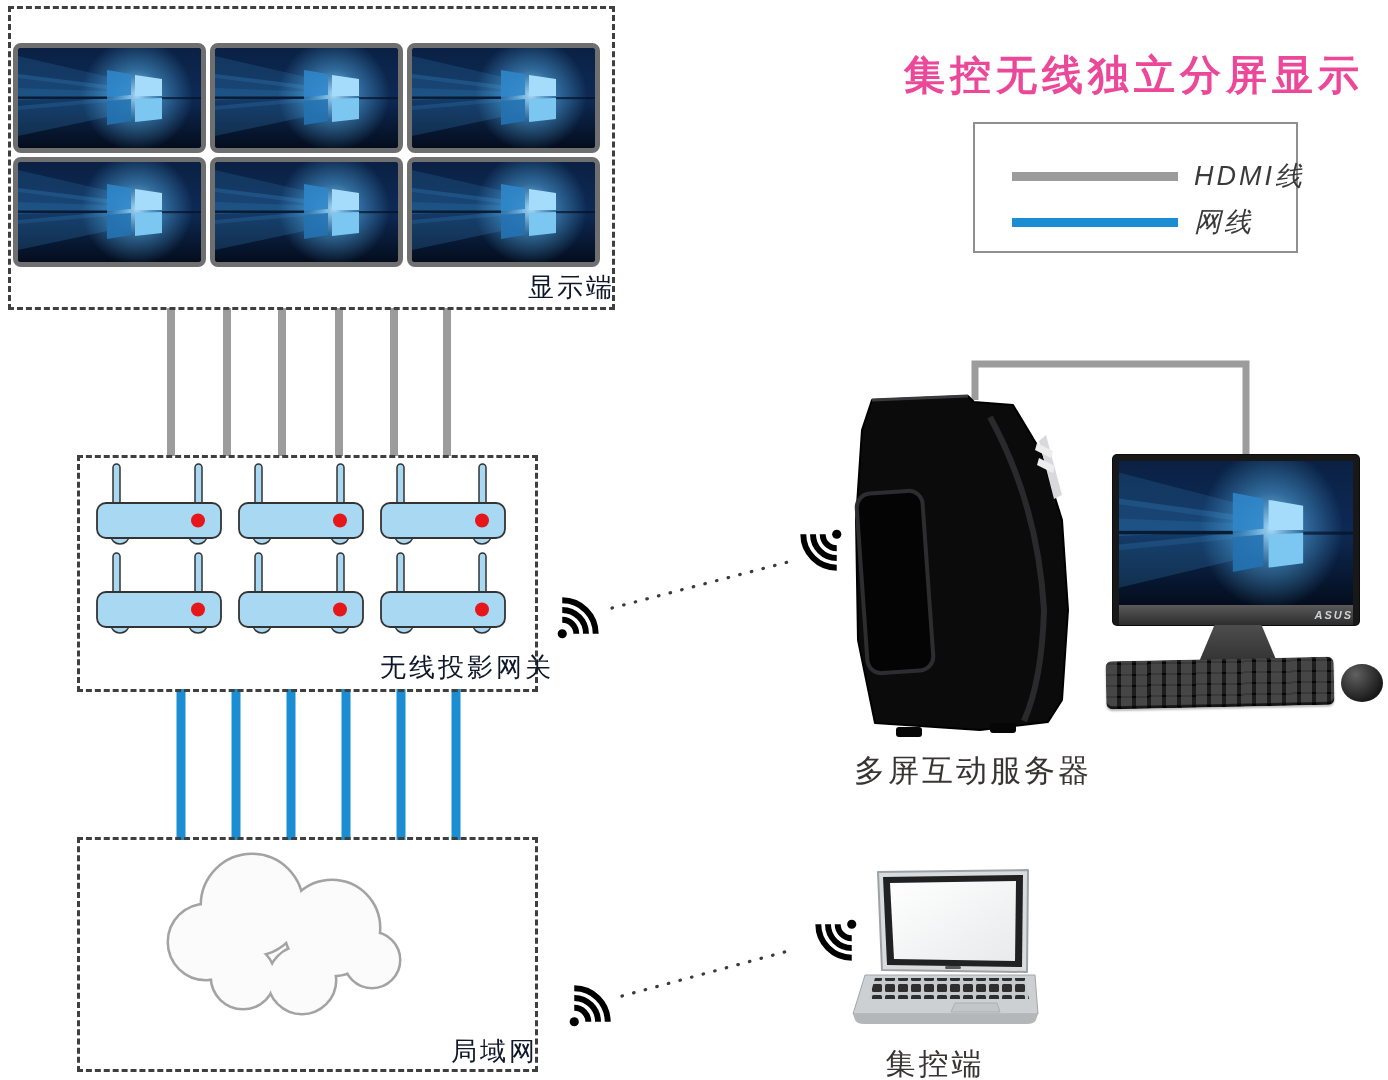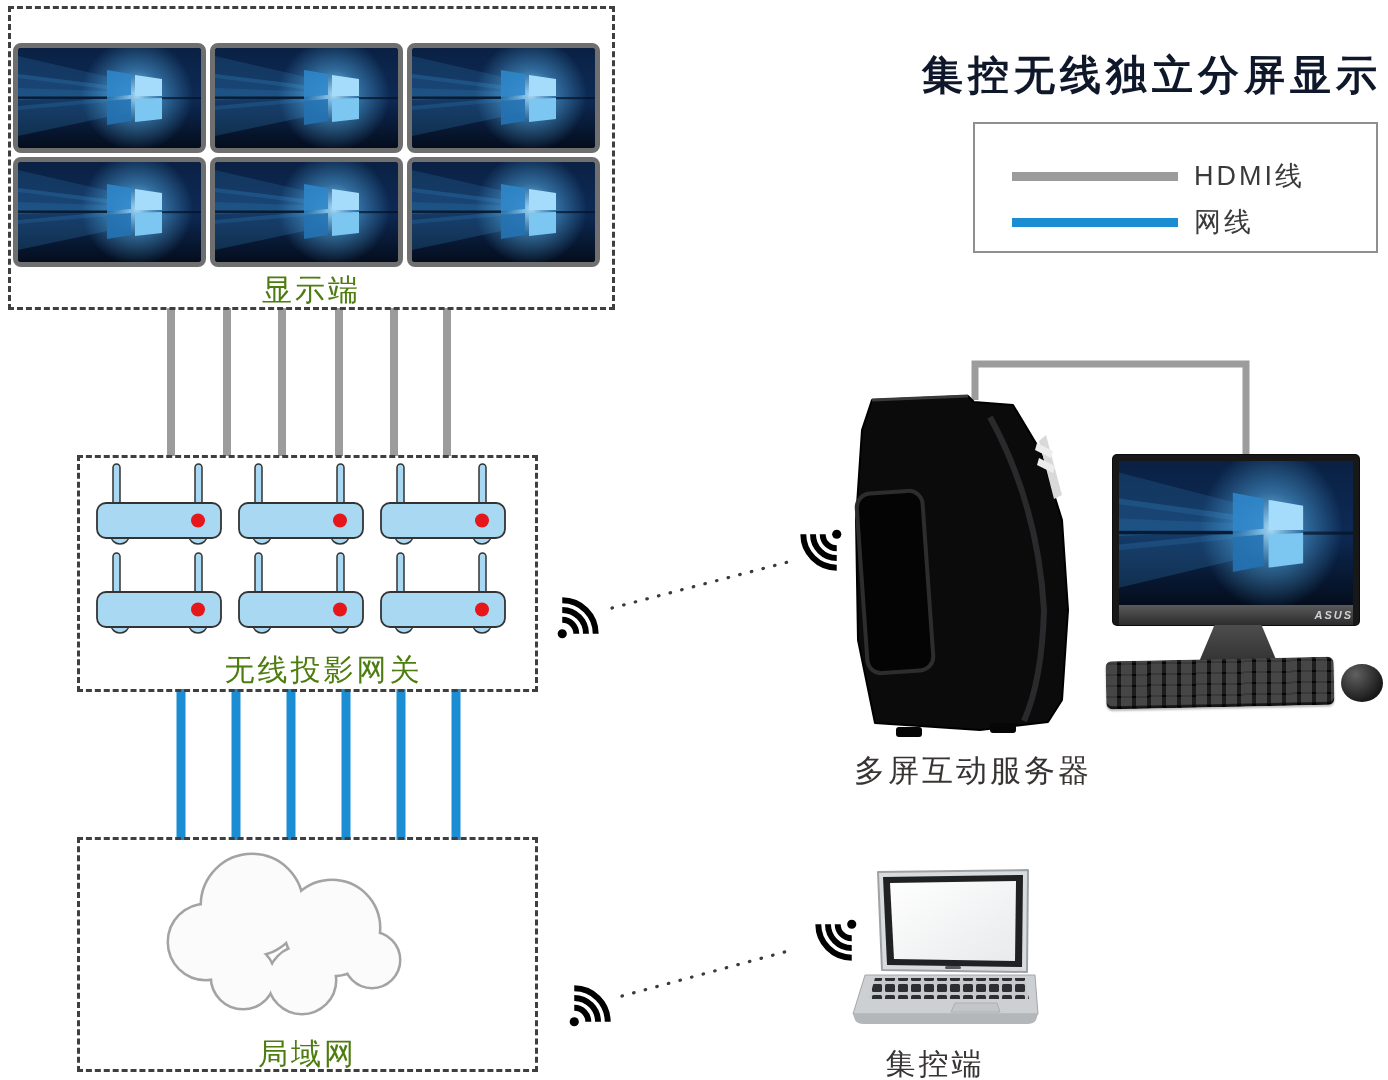--- a/index.html
+++ b/index.html
@@ -5,30 +5,30 @@
   html,body{margin:0;padding:0;background:#fff;}
   body{font-family:"Liberation Sans", sans-serif; -webkit-font-smoothing:antialiased;}
   .canvas{position:relative;width:1388px;height:1080px;background:#fff;overflow:hidden;}
   .abs{position:absolute;}
   svg{display:block;}
 
   
   .dash-box{position:absolute;border:3px dashed #3f3f3f;box-sizing:border-box;background:transparent;}
 
   
-  .grp-label{position:absolute;text-align:center;color:#4d7c0f;font-size:30px;letter-spacing:3px;font-weight:500;}
+  .grp-label{position:absolute;text-align:right;color:#0f172a;font-size:26px;letter-spacing:3px;font-weight:500;}
   .dev-label{position:absolute;text-align:center;color:#383433;font-size:31px;letter-spacing:3px;font-weight:500;}
 
   
-  .title{position:absolute;left:904px;top:48px;width:478px;text-align:right;
-         font-size:41px;font-weight:bold;color:#0f172a;letter-spacing:5px;}
-
-  
-  .legend{position:absolute;left:973px;top:122px;width:405px;height:131px;
-          border:2px solid #8f8f8f;box-sizing:border-box;background:#fff;}
+  .title{position:absolute;left:904px;top:48px;width:478px;text-align:left;
+         font-size:41px;font-weight:bold;color:#ec4899;letter-spacing:5px;}
+
+  
+  .legend{position:absolute;left:973px;top:122px;width:325px;height:131px;
+          border:2px solid #8f8f8f;box-sizing:border-box;background:#fff;font-style:italic;}
   .legend-row{position:absolute;left:37px;display:flex;align-items:center;}
   .legend-swatch{width:166px;height:9px;background:#999;}
   .legend-label{margin-left:16px;font-size:27px;color:#3a3a3a;letter-spacing:3px;white-space:nowrap;}
 
   
   .wall{position:absolute;left:13px;top:43px;display:grid;
         grid-template-columns:repeat(3,193px);grid-auto-rows:110px;gap:4px 4px;}
   .screen{position:relative;width:183px;height:100px;border:5px solid #6f6f6f;border-radius:8px;
           background:#06152b;overflow:hidden;}
   .screen svg{position:absolute;left:0;top:0;width:100%;height:100%;}

